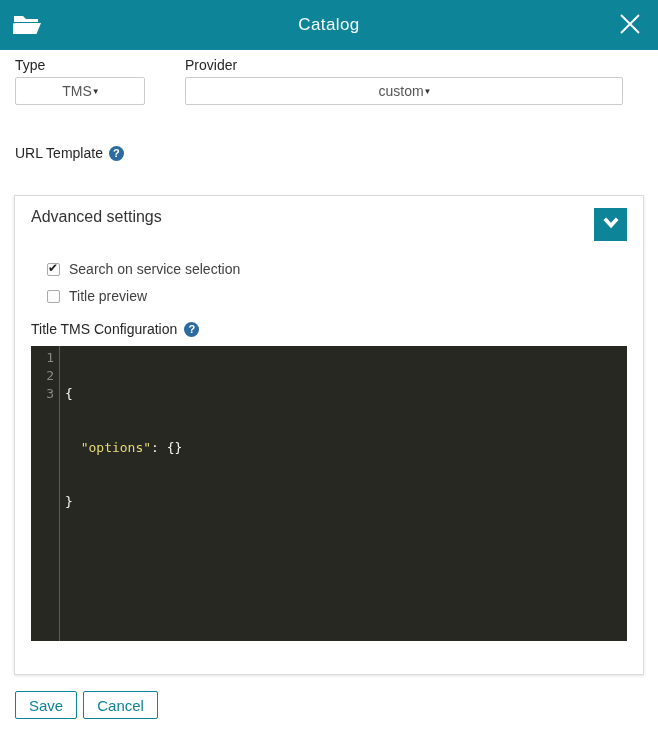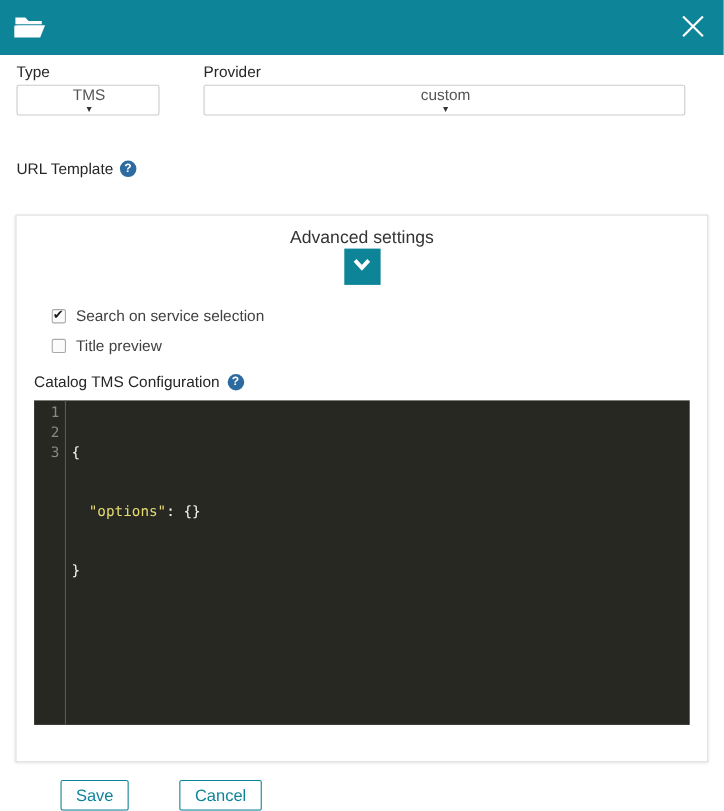--- a/index.html
+++ b/index.html
@@ -33,41 +33,41 @@
   .field-label {
     display:flex; align-items:center; gap:6px;
     font-size:14px; color:#262626; margin-bottom:4px; line-height:16px;
   }
   .control {
     height:28px; box-sizing:border-box;
     border:1px solid #ccc; border-radius:2px; background:#fff;
     font-size:14px; color:#555;
   }
   .select-box {
-    display:flex; align-items:center; justify-content:space-between;
-    padding:0 10px 0 12px; cursor:pointer;flex-direction:column;
+    display:flex; align-items:center; justify-content:center;
+    padding:0 10px 0 12px; cursor:pointer;
   }
   .select-caret { font-size:8px; color:#333; }
   .text-input {
     width:100%; padding:0 11px; font-family:"Liberation Sans",sans-serif;
     outline:none;
   }
   .help-icon {
     width:15px; height:15px; border-radius:50%;
     background:var(--help,#2c6aa0); color:#fff;
     font-size:11px; font-weight:bold; line-height:15px; text-align:center;
     display:inline-block; cursor:pointer; flex:0 0 auto;
   }
   
   .advanced-panel {
     margin:30px 14px 0; background:#fff;
     border:1px solid #dcdcdc; box-shadow:0 1px 3px rgba(0,0,0,.12);
     padding:12px 16px 33px; box-sizing:border-box;
   }
-  .panel-header { display:flex; align-items:center; justify-content:space-between;flex-direction:column; }
+  .panel-header { display:flex; justify-content:space-between; }
   .panel-title { font-size:16px; color:#333; font-weight:500; }
   .collapse-btn {
     width:33px; height:33px; border:none; background:var(--primary,#0e8498);
     display:flex; align-items:center; justify-content:center; cursor:pointer;
   }
   .checkbox-group { margin:20px 0 0 16px; }
   .checkbox-row { display:flex; align-items:center; gap:9px; margin-bottom:11px; }
   .checkbox-row label { font-size:14px; color:#404040; cursor:pointer; }
   .cbx {
     appearance:none; -webkit-appearance:none;
@@ -96,35 +96,36 @@
     user-select:none;
   }
   .editor-code { padding:3px 0 0 5px; color:#f8f8f2; white-space:pre; }
   .tok-str { color:var(--string,#e6db74); }
   
   .dialog-footer { display:flex; gap:6px; margin:16px 15px 0; }
   .btn {
     background:#fff; border:1px solid var(--primary,#0e8498);
     color:var(--primary,#0e8498); border-radius:2px;
     font-size:15px; font-family:"Liberation Sans",sans-serif;
-    height:28px; padding:0 13px; cursor:pointer;margin-left:40px;
+    height:28px; padding:0 13px; cursor:pointer;
   }
 </style>
 </head>
 <body>
 
 <div class="dialog-header">
   <button class="icon-btn">
     <span>
       <svg width="30" height="26" viewBox="0 0 30 26">
         <path d="M2 5 L11 5 L14 8 L26 8 L26 11 L2 11 Z" fill="#fff"></path>
         <path d="M4 12 L29 12 L24.5 23 L1 23 L1 12.5 Z" fill="#fff"></path>
       </svg>
     </span>
   </button>
+  <span class="dialog-title">Catalog</span>
   <button class="icon-btn">
     <span>
       <svg width="32" height="32" viewBox="0 0 32 32">
         <line x1="7" y1="7" x2="25" y2="25" stroke="#fff" stroke-width="2"></line>
         <line x1="25" y1="7" x2="7" y2="25" stroke="#fff" stroke-width="2"></line>
       </svg>
     </span>
   </button>
 </div>
 
@@ -171,21 +172,21 @@
       <input type="checkbox" class="cbx" id="cb-search" checked="" style="">
       <label for="cb-search">Search on service selection</label>
     </div>
     <div class="checkbox-row">
       <input type="checkbox" class="cbx" id="cb-preview" style="">
       <label for="cb-preview">Title preview</label>
     </div>
   </div>
 
   <div class="config-label-row">
-    <span>Catalog TMS Configuration</span>
+    <span>Title TMS Configuration</span>
     <span class="help-icon">?</span>
   </div>
 
   <div class="code-editor">
     <div class="editor-gutter">
       <div>1</div>
       <div>2</div>
       <div>3</div>
     </div>
     <div class="editor-code">

